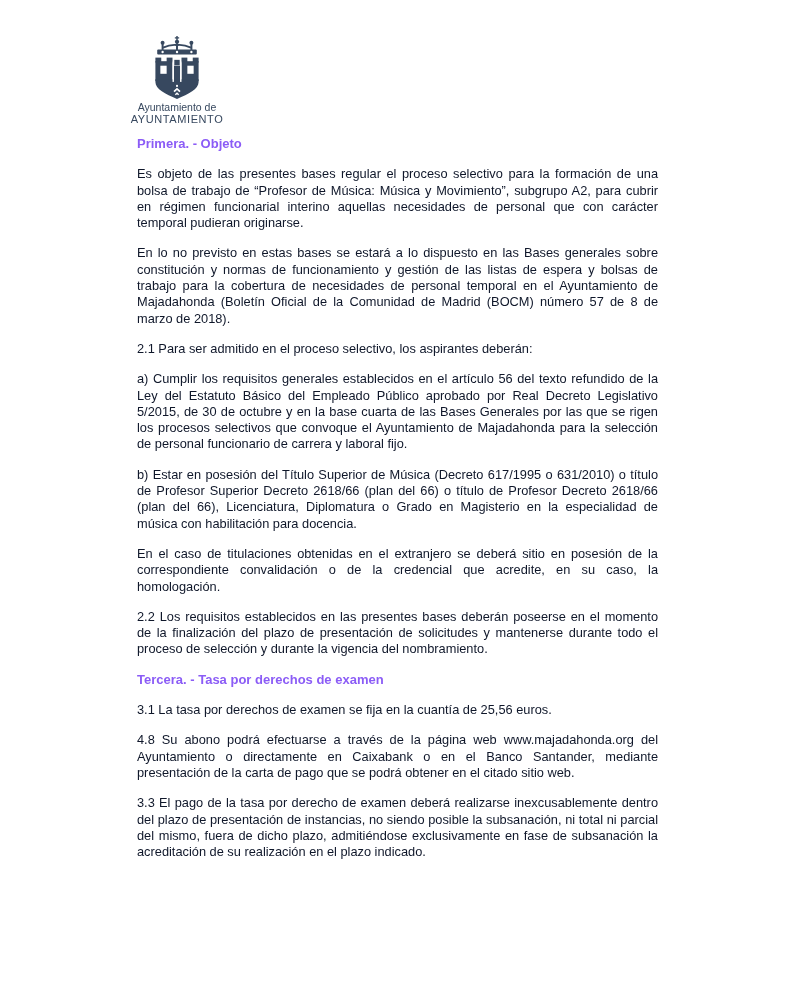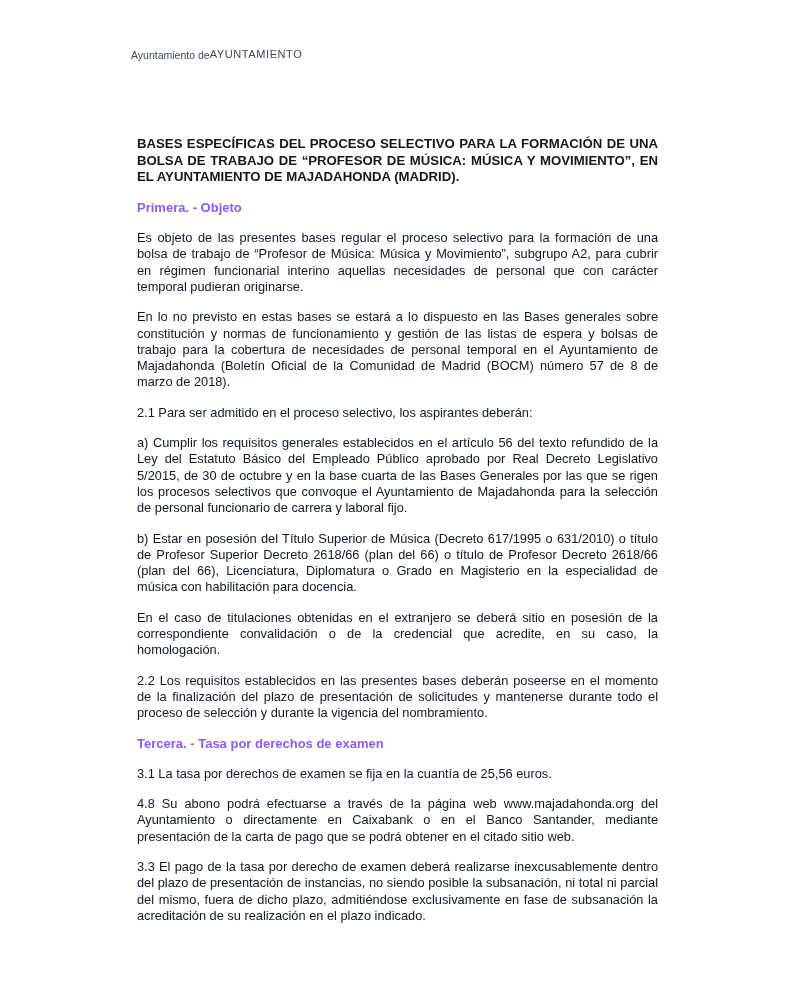--- a/index.html
+++ b/index.html
@@ -10,25 +10,25 @@
   body {
     width: 792px;
     height: 1000px;
     position: relative;
     overflow: hidden;
     font-family: "Liberation Sans", "DejaVu Sans", sans-serif;
     color: #1a1a1a;
   }
   .logo-block {
     position: absolute;
-    top: 22px;
+    top: 36px;
     left: 131px;
     width: 92px;
     display: flex;
-    flex-direction: row;
+    flex-direction: column;
     align-items: center;
     color: #37485f;
   }
   .logo-emblem {
     display: block;
   }
   .logo-line1 {
     margin-top: 3px;
     font-size: 10.5px;
     line-height: 11px;
@@ -124,21 +124,20 @@
         <circle cx="31" cy="55.5" r="1.2"></circle>
         <path d="M31 57.5 L27 61.2 L28.4 62.5 L31 60 L33.6 62.5 L35 61.2 Z"></path>
         <path d="M31 62.5 L28.6 64.8 L29.7 65.9 L31 64.7 L32.3 65.9 L33.4 64.8 Z"></path>
       </g>
     </svg>
     <div class="logo-line1">Ayuntamiento de</div>
     <div class="logo-line2">AYUNTAMIENTO</div>
   </div>
 
   <div class="content">
-    <h1 class="doc-title">BASES ESPECÍFICAS DEL PROCESO SELECTIVO PARA LA FORMACIÓN DE UNA BOLSA DE TRABAJO DE “PROFESOR DE MÚSICA: MÚSICA Y MOVIMIENTO”, EN EL AYUNTAMIENTO DE MAJADAHONDA (MADRID).</h1>
 
     <h2 class="sec-heading">Primera. - Objeto</h2>
     <p class="para">Es objeto de las presentes bases regular el proceso selectivo para la formación de una bolsa de trabajo de “Profesor de Música: Música y Movimiento”, subgrupo A2, para cubrir en régimen funcionarial interino aquellas necesidades de personal que con carácter temporal pudieran originarse.</p>
     <p class="para">En lo no previsto en estas bases se estará a lo dispuesto en las Bases generales sobre constitución y normas de funcionamiento y gestión de las listas de espera y bolsas de trabajo para la cobertura de necesidades de personal temporal en el Ayuntamiento de Majadahonda (Boletín Oficial de la Comunidad de Madrid (BOCM) número 57 de 8 de marzo de 2018).</p>
 
     <p class="para">2.1 Para ser admitido en el proceso selectivo, los aspirantes deberán:</p>
     <p class="para">a) Cumplir los requisitos generales establecidos en el artículo 56 del texto refundido de la Ley del Estatuto Básico del Empleado Público aprobado por Real Decreto Legislativo 5/2015, de 30 de octubre y en la base cuarta de las Bases Generales por las que se rigen los procesos selectivos que convoque el Ayuntamiento de Majadahonda para la selección de personal funcionario de carrera y laboral fijo.</p>
     <p class="para">b) Estar en posesión del Título Superior de Música (Decreto 617/1995 o 631/2010) o título de Profesor Superior Decreto 2618/66 (plan del 66) o título de Profesor Decreto 2618/66 (plan del 66), Licenciatura, Diplomatura o Grado en Magisterio en la especialidad de música con habilitación para docencia.</p>
     <p class="para">En el caso de titulaciones obtenidas en el extranjero se deberá sitio en posesión de la correspondiente convalidación o de la credencial que acredite, en su caso, la homologación.</p>
     <p class="para">2.2 Los requisitos establecidos en las presentes bases deberán poseerse en el momento de la finalización del plazo de presentación de solicitudes y mantenerse durante todo el proceso de selección y durante la vigencia del nombramiento.</p>

